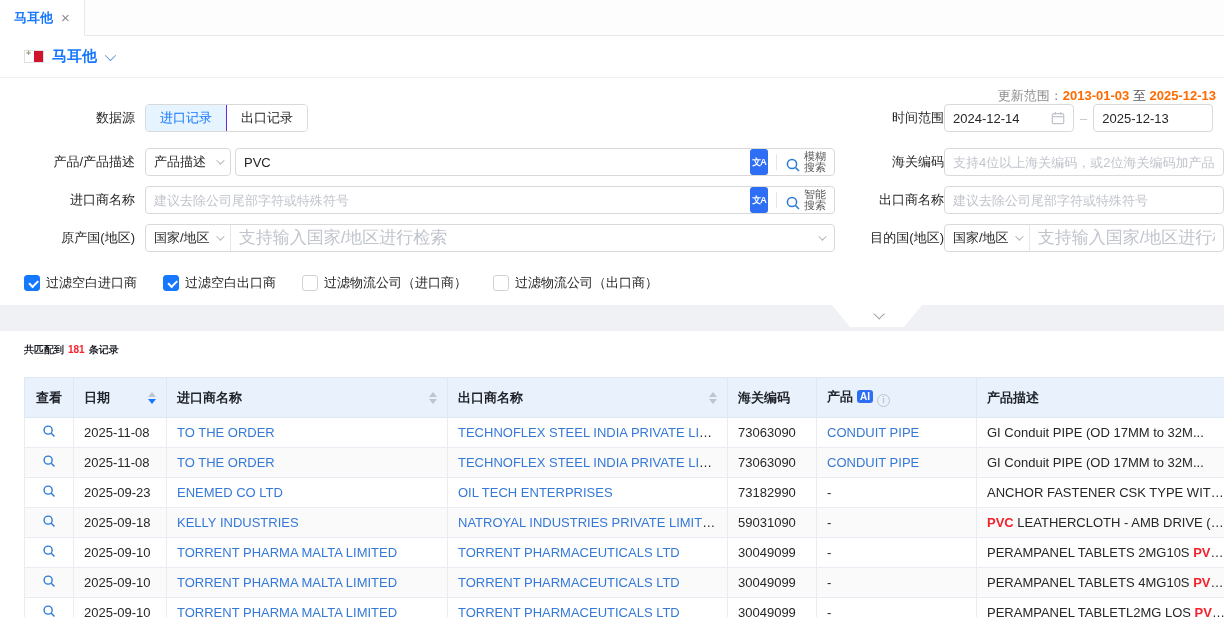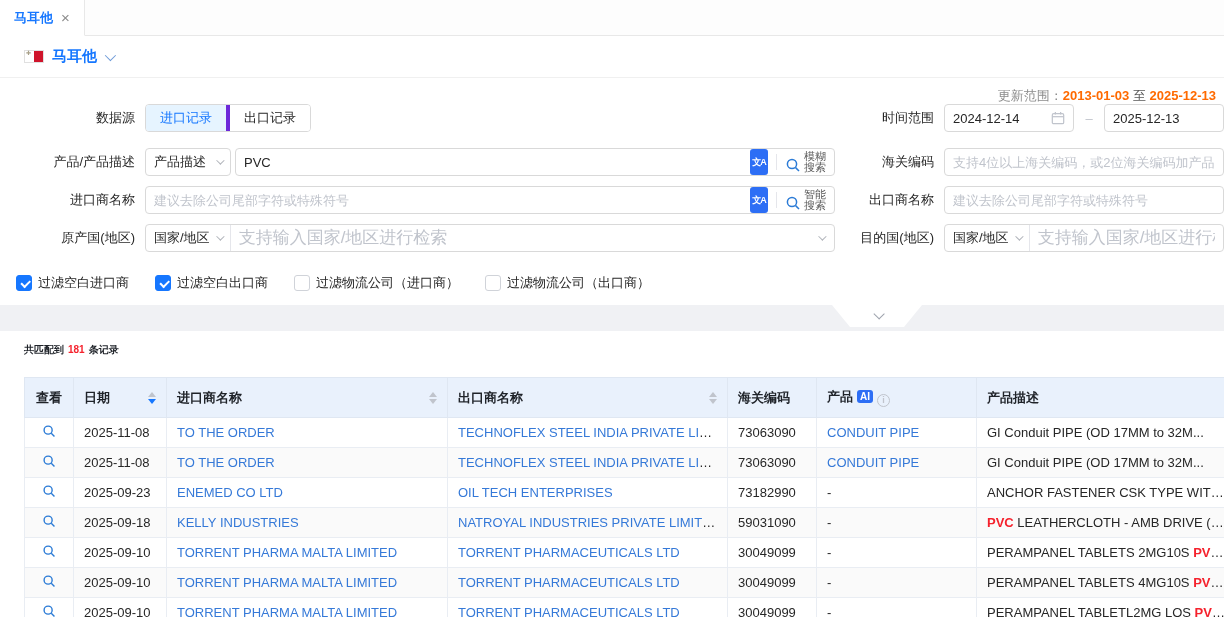--- a/index.html
+++ b/index.html
@@ -27,26 +27,26 @@
   .filter-panel { position:relative; padding:26px 0 13px 0; background:#fff; }
   .update-range { position:absolute; top:9px; right:8px; font-size:13px; color:#8c8c8c; white-space:nowrap; }
   .update-range .odate { color:#ff6a00; font-weight:bold; }
   .update-range .toword { color:#595959; }
 
   .frow { display:flex; align-items:center; height:28px; margin:0 0 10px 0; }
   .frow.first { margin-bottom:16px; }
   .flabel { width:135px; text-align:right; color:#262626; flex:none; }
   .fctrl { margin-left:10px; display:flex; align-items:center; }
   .flabel-r { margin-left:auto; width:88px; text-align:right; color:#262626; flex:none; }
-  .fctrl-r { margin-left:10px; width:280px; flex:none; display:flex; align-items:center;justify-content:space-between; }
+  .fctrl-r { width:280px; flex:none; display:flex; align-items:center; }
 
   .toggle-group { display:flex; border:1px solid #d9d9d9; border-radius:4px; overflow:hidden; height:28px; }
   .toggle-btn { padding:0 14px; display:flex; align-items:center; background:#fff; color:#262626; cursor:pointer; }
   .toggle-btn.active { background:#e6f4ff; color:#1677ff; }
-  .toggle-btn + .toggle-btn { border-left:4px solid #6d28d9; }
+  .toggle-btn + .toggle-btn { border-left:1px solid #6d28d9; }
 
   .inputbox { height:28px; border:1px solid #d9d9d9; border-radius:4px; background:#fff;
     display:flex; align-items:center; padding:0 8px; }
   .inputbox input { border:none; outline:none; flex:1; min-width:0; font-size:13px; color:#262626;
     font-family:inherit; background:transparent; }
   .inputbox input::placeholder { color:#c0c4cc; }
   .selectbox { height:28px; border:1px solid #d9d9d9; border-radius:4px; background:#fff;
     display:flex; align-items:center; justify-content:space-between; padding:0 8px; cursor:pointer; }
   .sel-chev { width:6px; height:6px; border-right:1.4px solid #b0b3ba; border-bottom:1.4px solid #b0b3ba;
     transform:rotate(45deg) translateY(-2px); flex:none; margin-left:6px; }
@@ -64,21 +64,21 @@
 
   .trans-icon { width:18px; height:26px; border-radius:3px; background:#2d6ef5; color:#fff;
     font-size:9px; font-weight:bold; display:flex; align-items:center; justify-content:center;
     flex:none; cursor:pointer; letter-spacing:-1px; }
   .vdiv { width:1px; height:16px; background:#e5e6eb; margin:0 8px; flex:none; }
   .srch-btn { display:flex; align-items:flex-end; gap:3px; cursor:pointer; flex:none; }
   .srch-txt { font-size:11px; line-height:11px; color:#595959; }
 
   .dash-sep { color:#c0c4cc; margin:0 6px; }
 
-  .cbrow { display:flex; align-items:center; gap:26px; padding-left:16px; margin-top:22px; height:18px; }
+  .cbrow { display:flex; align-items:center; gap:26px; padding-left:24px; margin-top:22px; height:18px; }
   .cbitem { display:flex; align-items:center; gap:6px; cursor:pointer; }
   .cb { width:16px; height:16px; border:1px solid #d0d3d9; border-radius:3px; background:#fff; position:relative; flex:none; }
   .cb.checked { background:#1677ff; border-color:#1677ff; }
   .cb.checked::after { content:''; position:absolute; left:3.5px; top:4px; width:7px; height:3.5px;
     border-left:2px solid #fff; border-bottom:2px solid #fff; transform:rotate(-45deg); }
 
   
   .band { height:26px; background:#f0f1f4; position:relative; }
   .collapse-tab { position:absolute; left:832px; top:0; width:90px; height:22px; background:#fff;
     clip-path:polygon(0 0,100% 0,80% 100%,20% 100%); display:flex; align-items:center; justify-content:center; cursor:pointer; }

